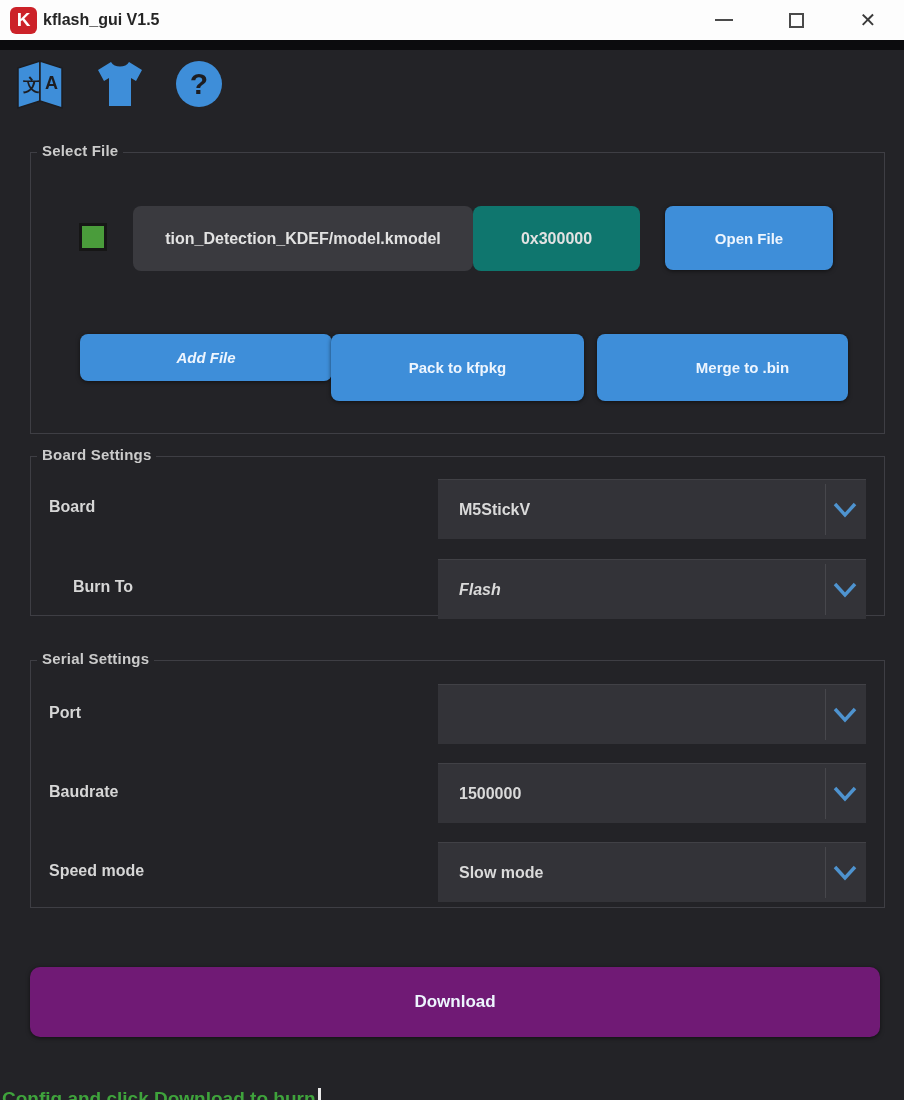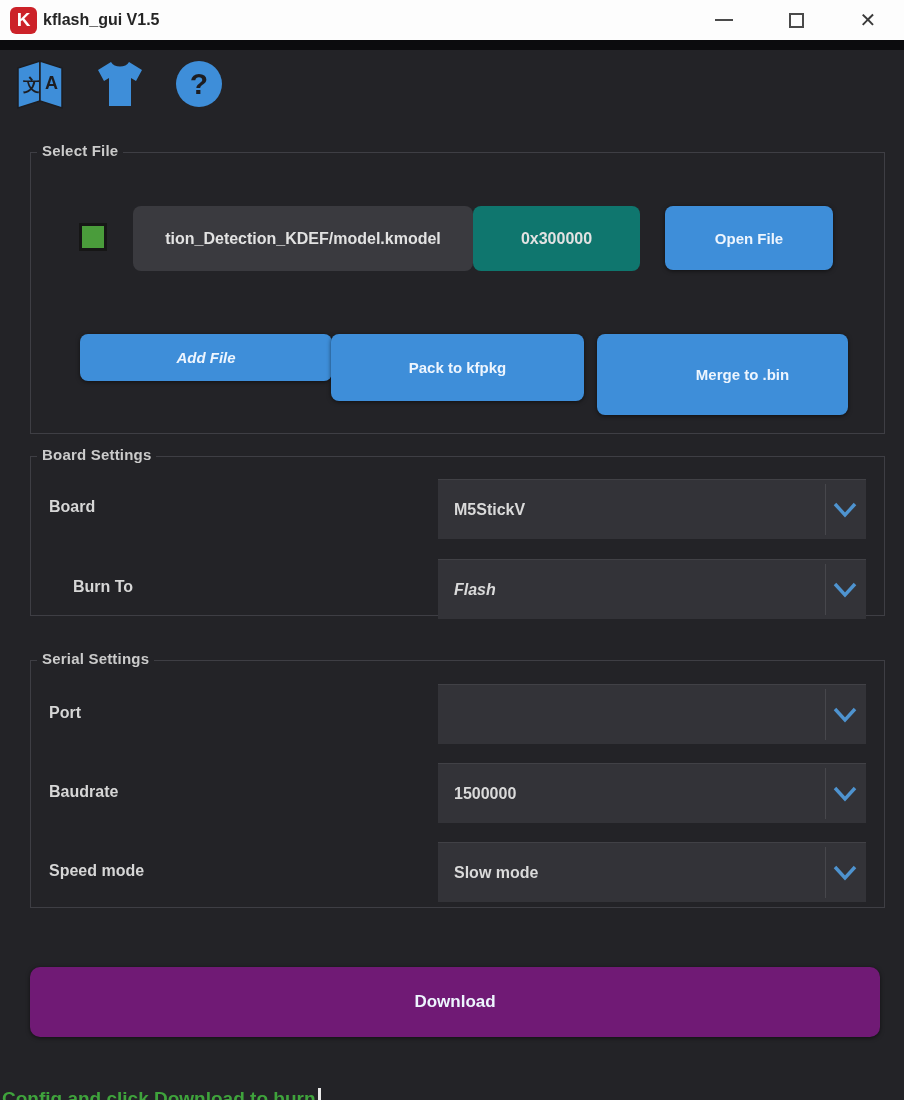--- a/index.html
+++ b/index.html
@@ -73,33 +73,33 @@
 
   .btn {
     position:absolute; background:#3e8ed9; color:#edf5fe; border:none;
     border-radius:8px; font-family:inherit; font-size:15px; font-weight:600;
     display:flex; align-items:center; justify-content:center; cursor:pointer;
     box-shadow:0 1px 4px rgba(0,0,0,0.55);
   }
   .open-file-btn { left:634px; top:53px;  width:168px; height:64px; }
   .add-file-btn  { left:49px;  top:181px; width:252px; height:47px;font-style:italic; }
   .pack-btn      { left:300px; top:181px; width:253px; height:67px; }
-  .merge-btn     { left:566px; top:181px; width:251px; height:81px;padding-left:40px; }
+  .merge-btn     { left:566px; top:181px; width:251px; height:67px;padding-left:40px; }
 
   
   .row-label {
     position:absolute; left:18px; color:#d6d6d6; font-size:16px; font-weight:600;
   }
   .dropdown {
     position:absolute; left:407px; width:428px; height:60px;
     background:#333338; border-top:1px solid rgba(255,255,255,0.07);
     display:flex; align-items:center; cursor:pointer;
   }
   .dropdown .dd-value {
-    flex:1; padding-left:16px; color:#dadada; font-size:16px; font-weight:600;
+    flex:1; padding-left:21px; color:#dadada; font-size:16px; font-weight:600;
     white-space:nowrap; overflow:hidden;
   }
   .dd-sep {
     position:absolute; right:40px; top:4px; bottom:4px; width:1px; background:#47474c;
   }
   .dd-chevron {
     position:absolute; right:7px; top:50%; transform:translateY(-50%);
     width:28px; height:20px;
   }
 

